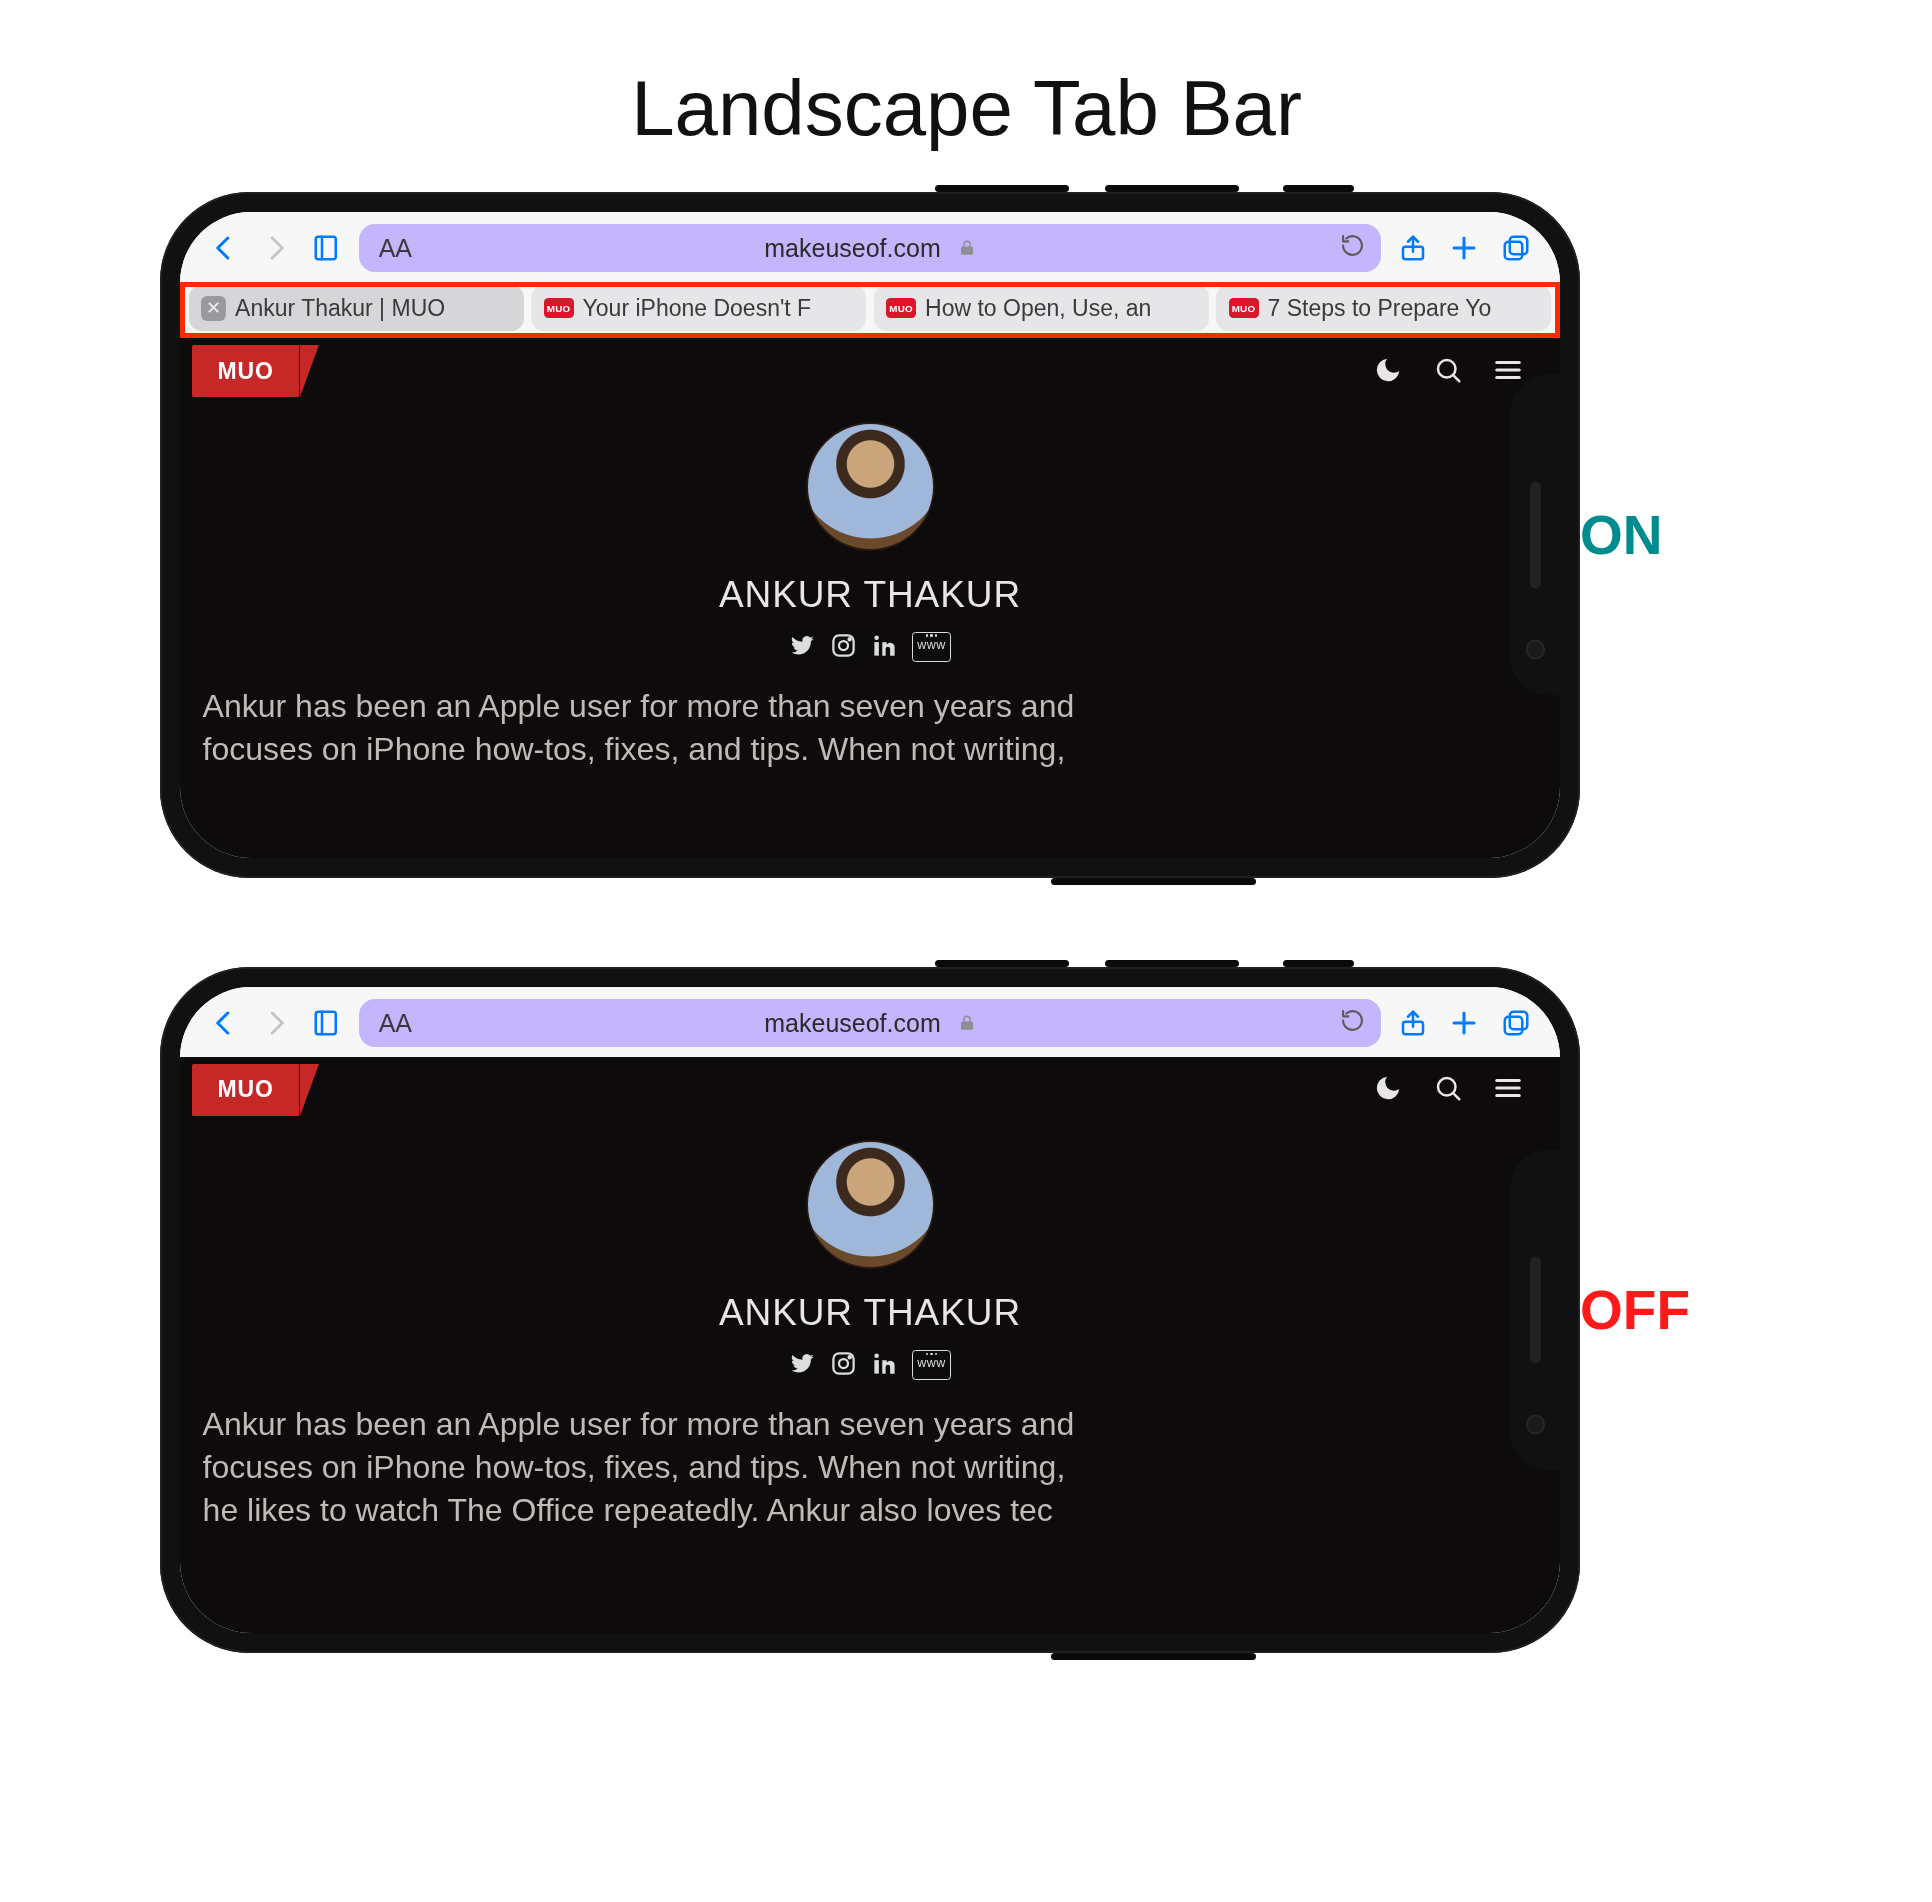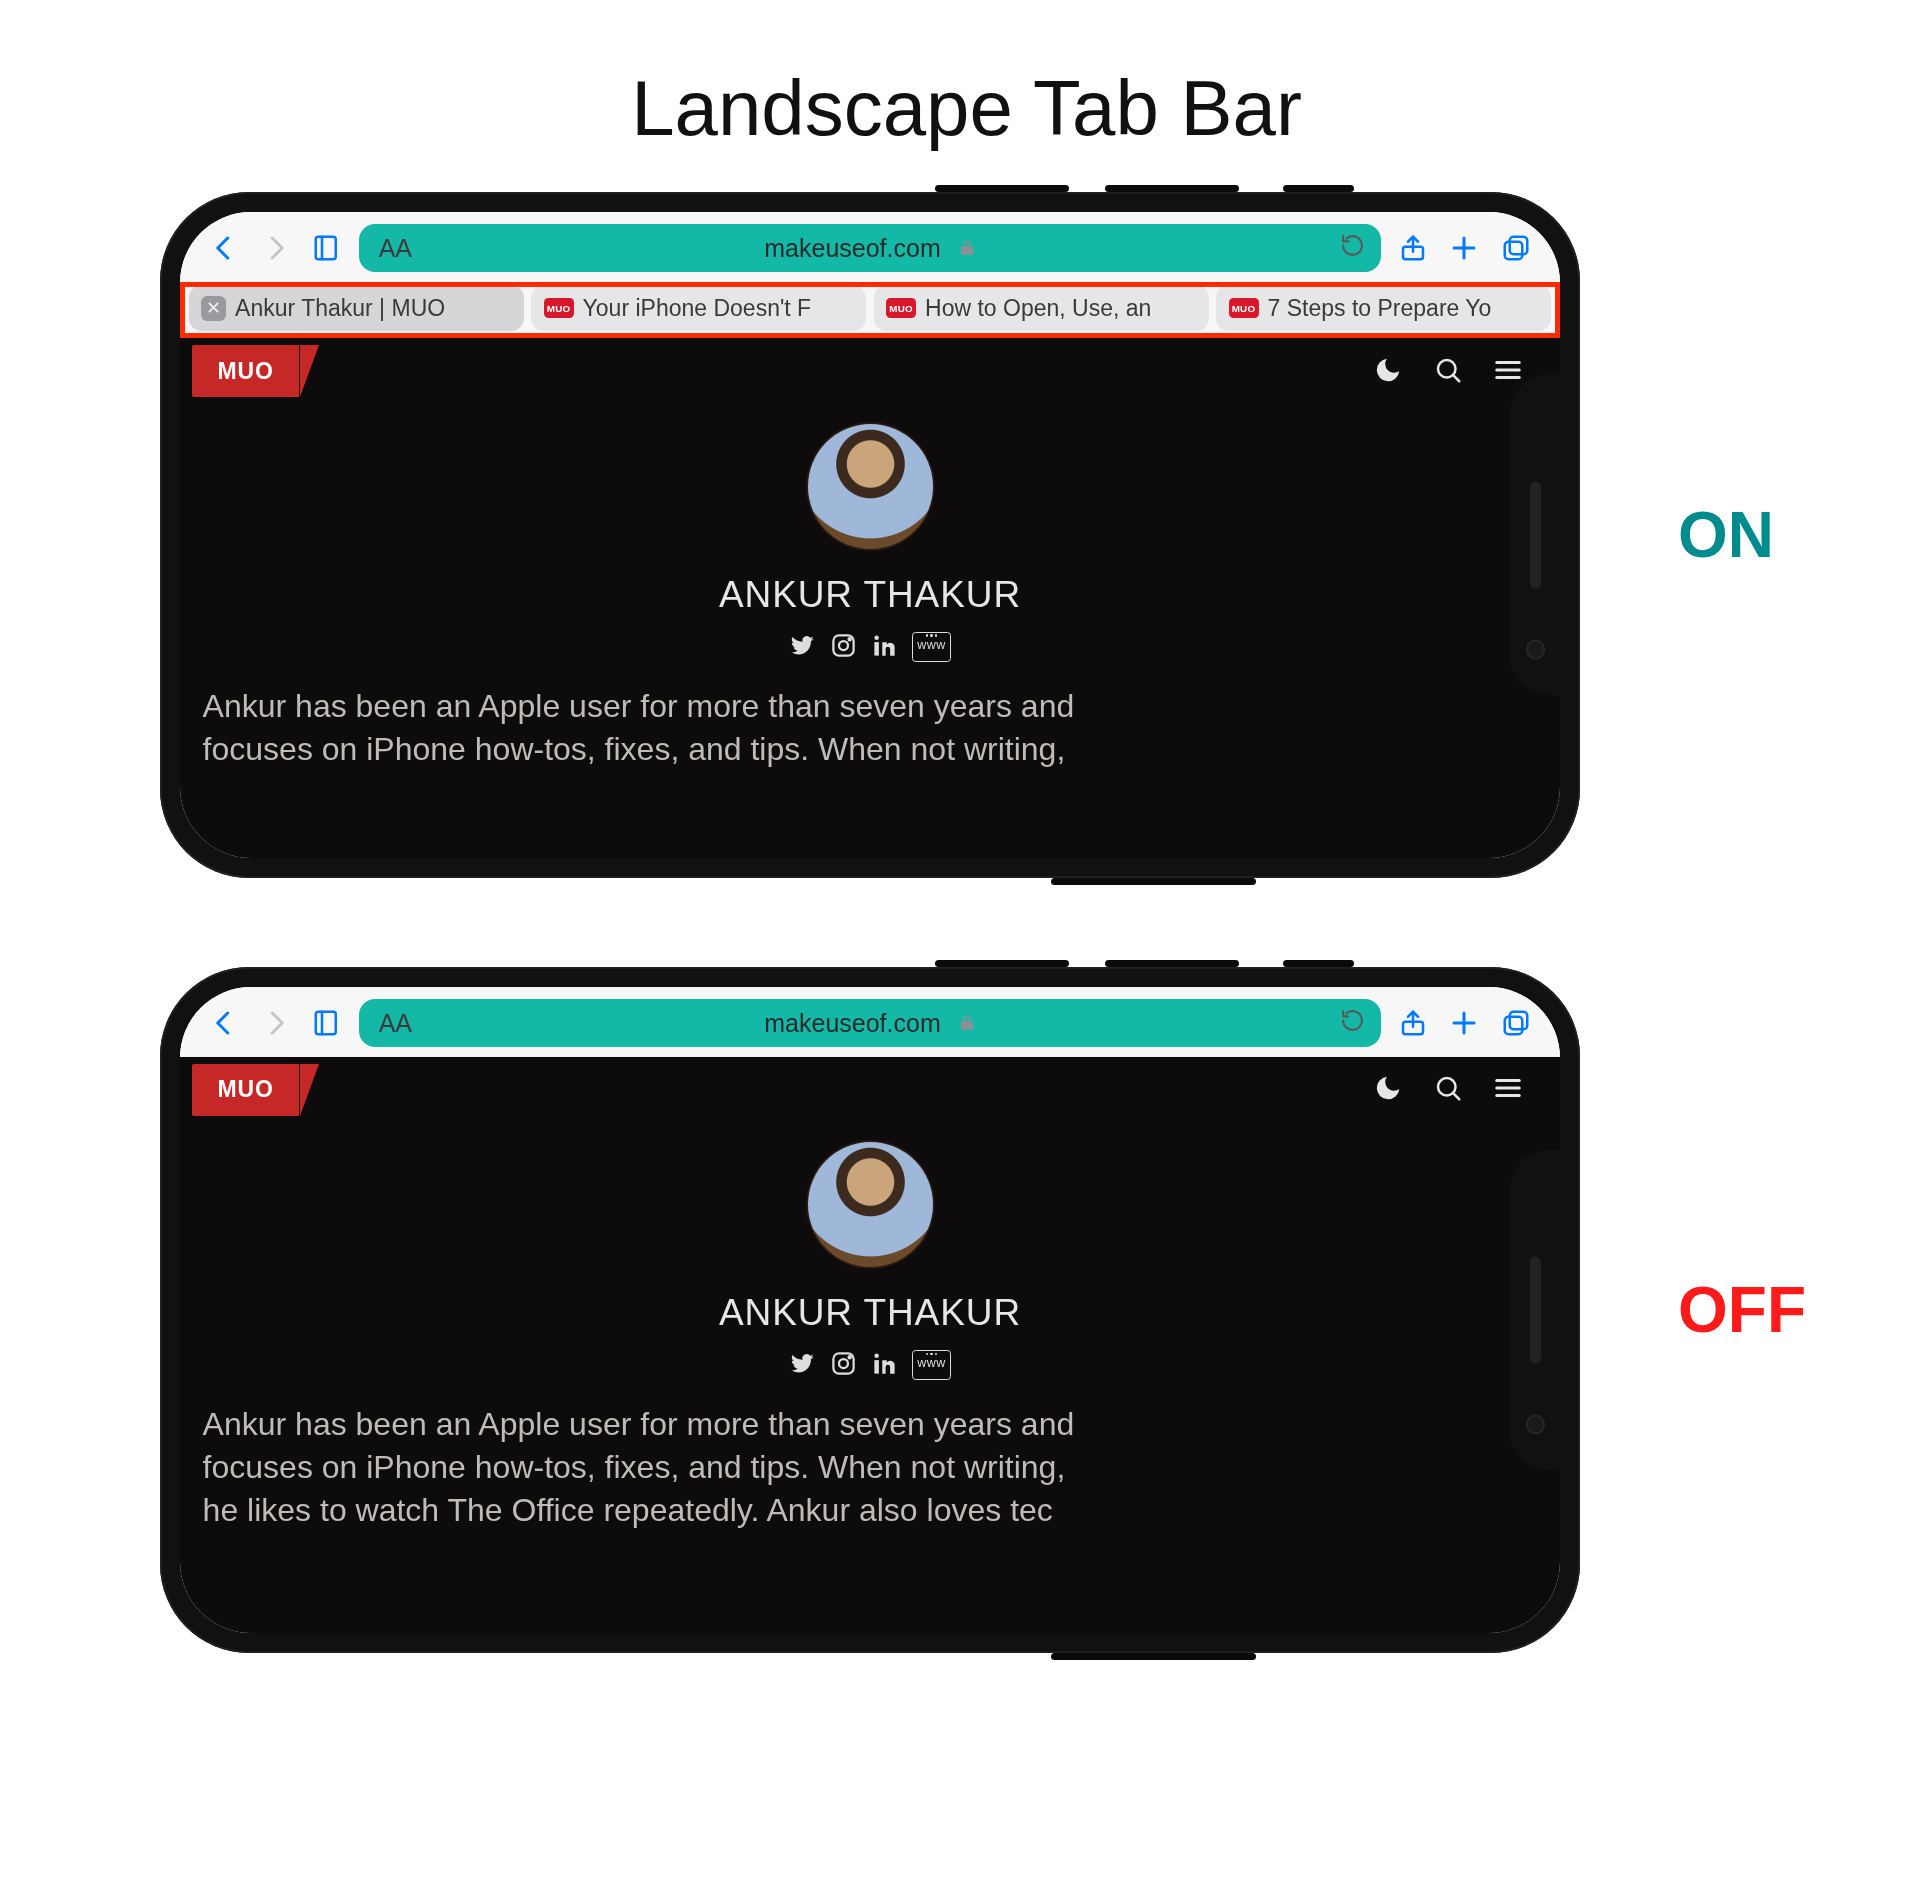--- a/index.html
+++ b/index.html
@@ -90,21 +90,21 @@
   .icon-btn {
     width:39px; height:39px; display:flex; align-items:center; justify-content:center;
     color:#007aff; border-radius:7.1px;
   }
   .icon-btn.disabled { color:#c5c5c7; }
   .icon-btn svg { width:30px; height:30px; }
 
   .url-pill {
     flex:1;
     height:48px;
-    background:#14b8a6;
+    background:#c4b5fd;
     border-radius:16px;
     display:flex;
     align-items:center;
     justify-content:center;
     gap:17px;
     color:#2a2a2a;
     font-size:25px;
     position:relative;
     padding:0 16px;
   }
@@ -200,23 +200,22 @@
   }
   .www-badge .dots{ display:flex; gap:1.8px;}
   .www-badge .dots span{ width:2.7px;height:2.7px;background:#ddd;border-radius:50%;}
 
   .bio{
     margin: 23px 53px 0 23px;
     font-size:32px; line-height:1.35; text-align:left; color:#bfbcb8;
   }
 
   .state-label{
-    font-size:64px;
+    font-size:55px;
     font-weight:700;
-    margin-left:98px;
   }
   .state-label.on{ color:#008b8f; }
   .state-label.off{ color:#ff1a1a; }
 
 </style>
 </head>
 <body>
 
 <div class="title">Landscape Tab Bar</div>
 

